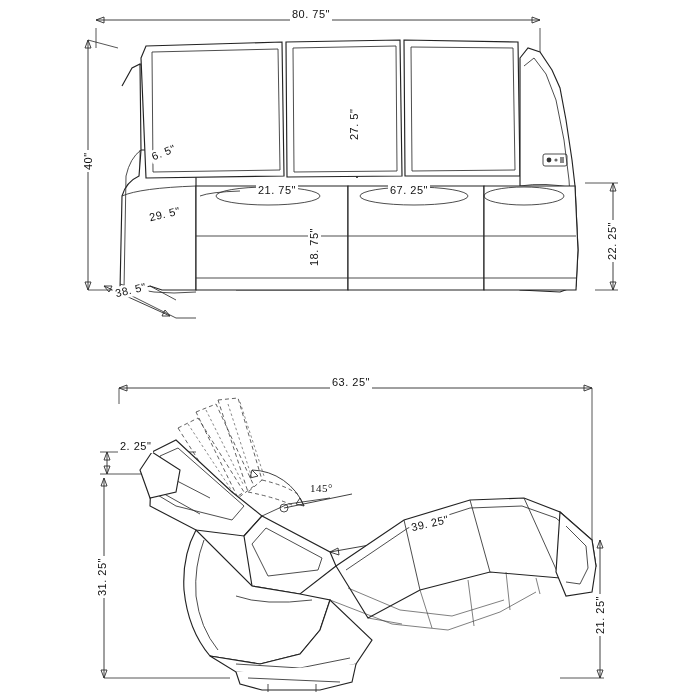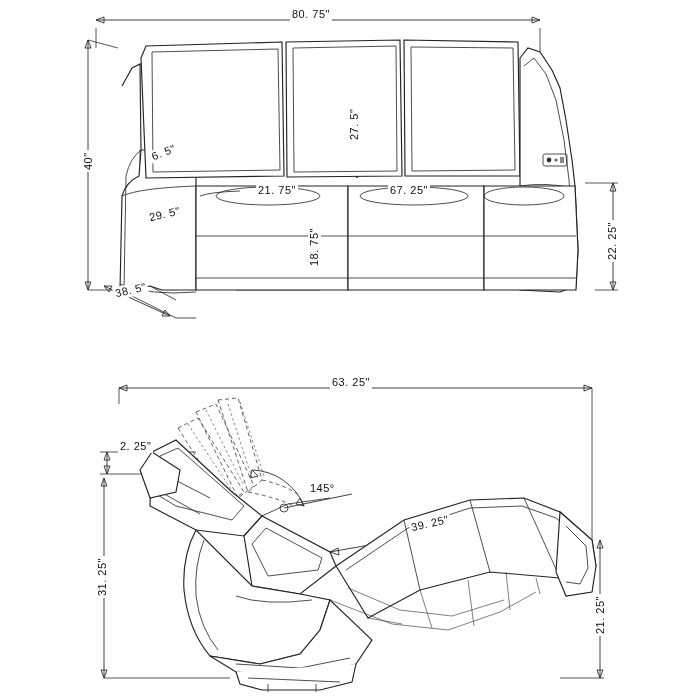--- a/index.html
+++ b/index.html
@@ -333,21 +333,21 @@
   <div class="label-box rot-ang4" style="left:146px; top:212px;">29. 5"</div>
 
   <div class="label-box rot90" style="left:308px; top:268px;">18. 75"</div>
 
   <div class="label-box rot90" style="left:606px; top:262px;">22. 25"</div>
 
   <div class="label-box" style="left:330px; top:376px;">63. 25"</div>
 
   <div class="label-box" style="left:118px; top:440px;">2. 25"</div>
 
-  <div class="label-box" style="left:308px; top:482px;">145°</div>
+  <div class="label-box" style="left:308px; top:482px;font-family:Liberation Serif, serif;">145°</div>
 
   <div class="label-box rot-ang4" style="left:408px; top:522px;">39. 25"</div>
 
   <div class="label-box rot90" style="left:96px; top:598px;">31. 25"</div>
 
   <div class="label-box rot90" style="left:594px; top:636px;">21. 25"</div>
 
 </div>
 
 </body></html>

